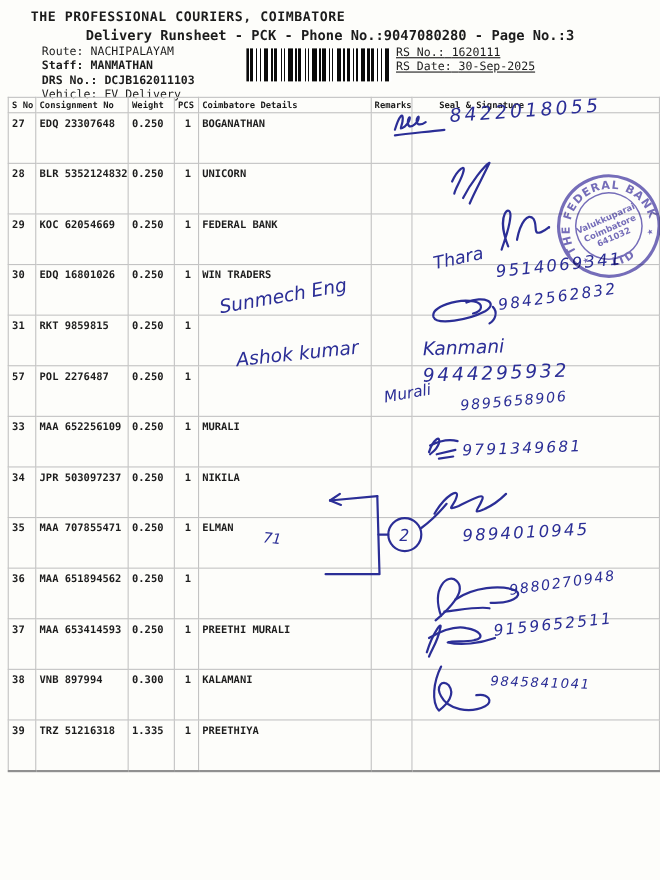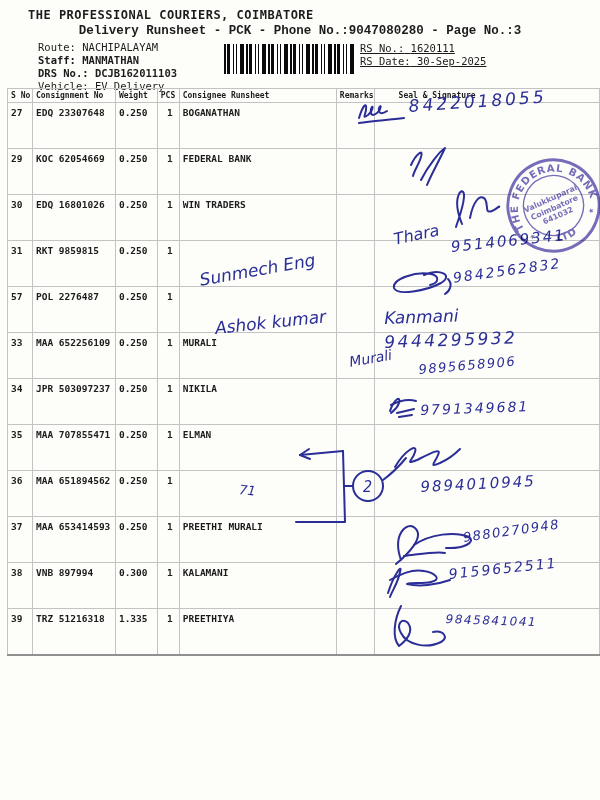--- a/index.html
+++ b/index.html
@@ -2,21 +2,21 @@
 <html><head>
 <meta charset="utf-8">
 <style>
   html,body{margin:0;padding:0;}
   .page{position:relative;width:600px;height:800px;background:#fdfdfa;overflow:hidden;
         font-family:"DejaVu Sans Mono","Liberation Mono",monospace;color:#1c1c1c;}
   
   .doc-title{position:absolute;top:8px;left:0;width:100%;
              font-size:12px;font-weight:bold;letter-spacing:.5px;margin-left:28px;}
   .doc-subtitle{position:absolute;top:24px;left:0;width:100%;text-align:center;
-             font-size:12.5px;font-weight:bold;font-family:Liberation Mono, monospace;}
+             font-size:12.5px;font-weight:bold;}
   .info-block{position:absolute;left:38px;top:41px;font-size:10.5px;line-height:13px;}
   .info-line{white-space:nowrap;}
   .info-line.bold{font-weight:bold;}
   .rs-block{position:absolute;left:360px;top:42px;font-size:10.5px;line-height:13px;text-decoration:underline;}
   .barcode{position:absolute;left:224px;top:44px;width:132px;height:30px;
            background:repeating-linear-gradient(90deg,#0a0a0a 0 2px,#fff 2px 3px,#0a0a0a 3px 6px,
            #fff 6px 9px,#0a0a0a 9px 10px,#fff 10px 12px,#0a0a0a 12px 13px,#fff 13px 16px,
            #0a0a0a 16px 20px,#fff 20px 22px);}
   
   table.runsheet{position:absolute;left:7px;top:88px;border-collapse:collapse;table-layout:fixed;}
@@ -76,32 +76,41 @@
         <col style="width:158px">
         <col style="width:37px">
         <col style="width:227px">
     </colgroup>
     <thead>
         <tr>
           <th>S No</th>
           <th>Consignment No</th>
           <th>Weight</th>
           <th>PCS</th>
-          <th>Consignee Runsheet</th>
+          <th>Coimbatore Details</th>
           <th>Remarks</th>
           <th>Seal &amp; Signature</th>
         </tr>
       </thead>
     <tbody>
         <tr>
           <td class="col-s_no">27</td>
           <td class="col-consignment_no">EDQ 23307648</td>
           <td class="col-weight">0.250</td>
           <td class="col-pcs">1</td>
           <td class="col-consignee">BOGANATHAN</td>
+          <td class="col-remarks"></td>
+          <td class="col-signature"></td>
+        </tr>
+        <tr>
+          <td class="col-s_no">28</td>
+          <td class="col-consignment_no">BLR 5352124832</td>
+          <td class="col-weight">0.250</td>
+          <td class="col-pcs">1</td>
+          <td class="col-consignee">UNICORN</td>
           <td class="col-remarks"></td>
           <td class="col-signature"></td>
         </tr>
         <tr>
           <td class="col-s_no">29</td>
           <td class="col-consignment_no">KOC 62054669</td>
           <td class="col-weight">0.250</td>
           <td class="col-pcs">1</td>
           <td class="col-consignee">FEDERAL BANK</td>
           <td class="col-remarks"></td>

